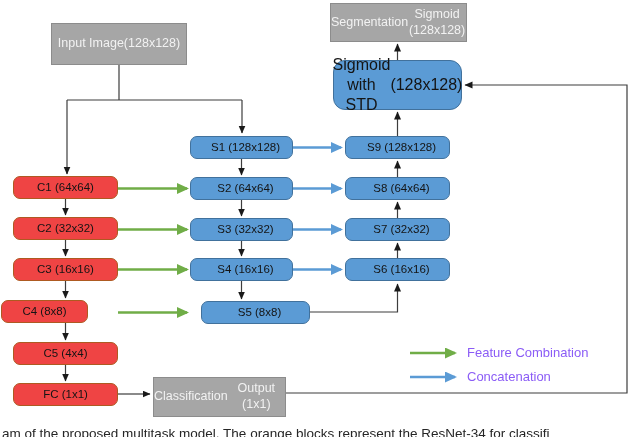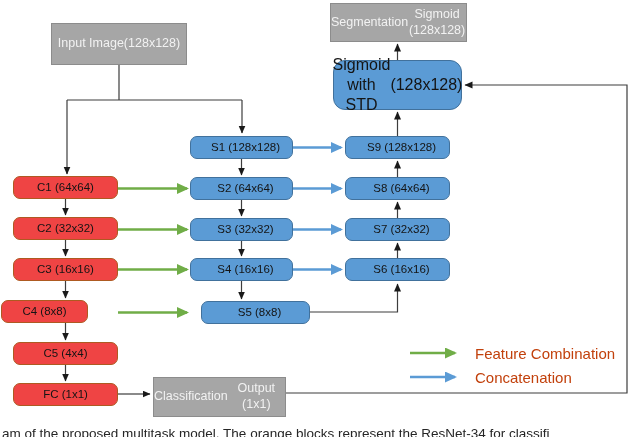--- a/index.html
+++ b/index.html
@@ -11,21 +11,21 @@
     position:absolute;box-sizing:border-box;display:flex;flex-direction:row;
     align-items:center;justify-content:center;text-align:center;
     font-size:11.5px;color:#141414;line-height:1.25;
   }
   .orange{background:#ef4444;border:1.5px solid #AE5A21;border-radius:7px;}
   .blue{background:#5B9BD5;border:1.5px solid #41719C;border-radius:7px;padding-left:8px;}
   .gray{background:#A6A6A6;border:1px solid #8C8C8C;color:#F2F2F2;font-size:12.5px;}
   .sigmoid{background:#5B9BD5;border:1.5px solid #41719C;border-radius:12px;font-size:16px;}
   #connectors{position:absolute;left:0;top:0;width:640px;height:437px;pointer-events:none;}
   .legend-label{
-    position:absolute;font-size:15px;color:#c2410c;white-space:nowrap;margin-left:8px;
+    position:absolute;font-size:13px;color:#8b5cf6;white-space:nowrap;
   }
   .caption{
     position:absolute;left:2px;top:426px;width:700px;font-size:13.5px;
     color:#262626;white-space:nowrap;font-family:"Liberation Sans",sans-serif;
   }
 </style>
 </head>
 <body>
 
 <div id="figure">

